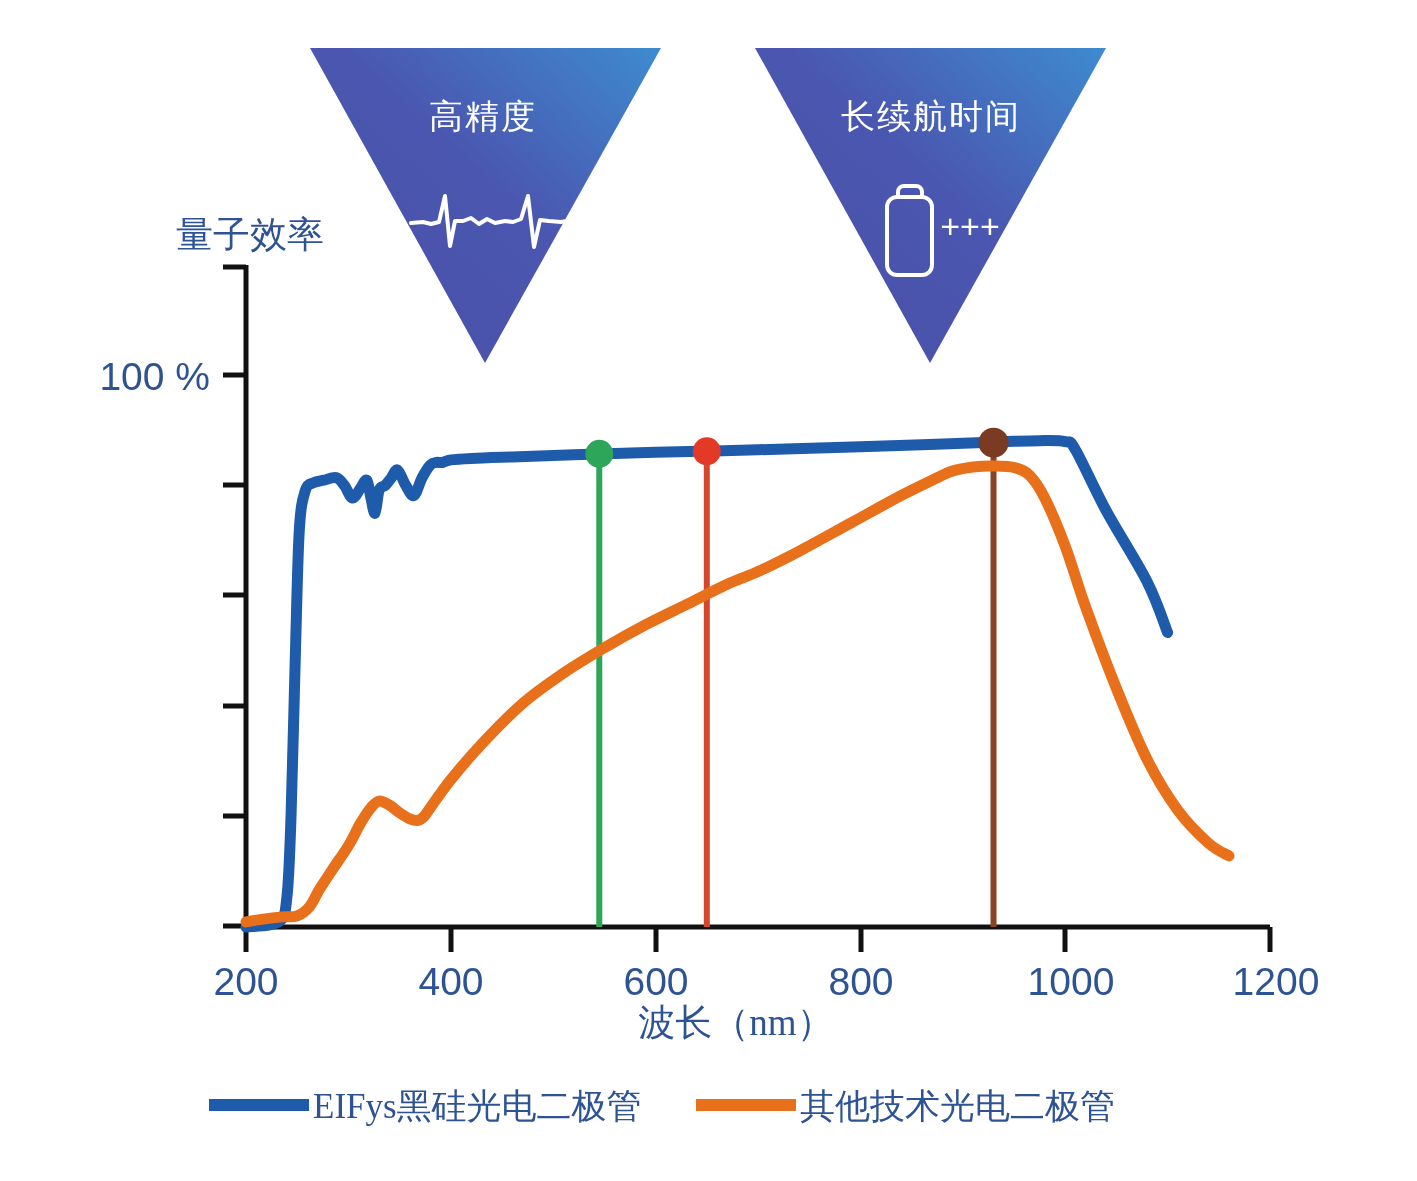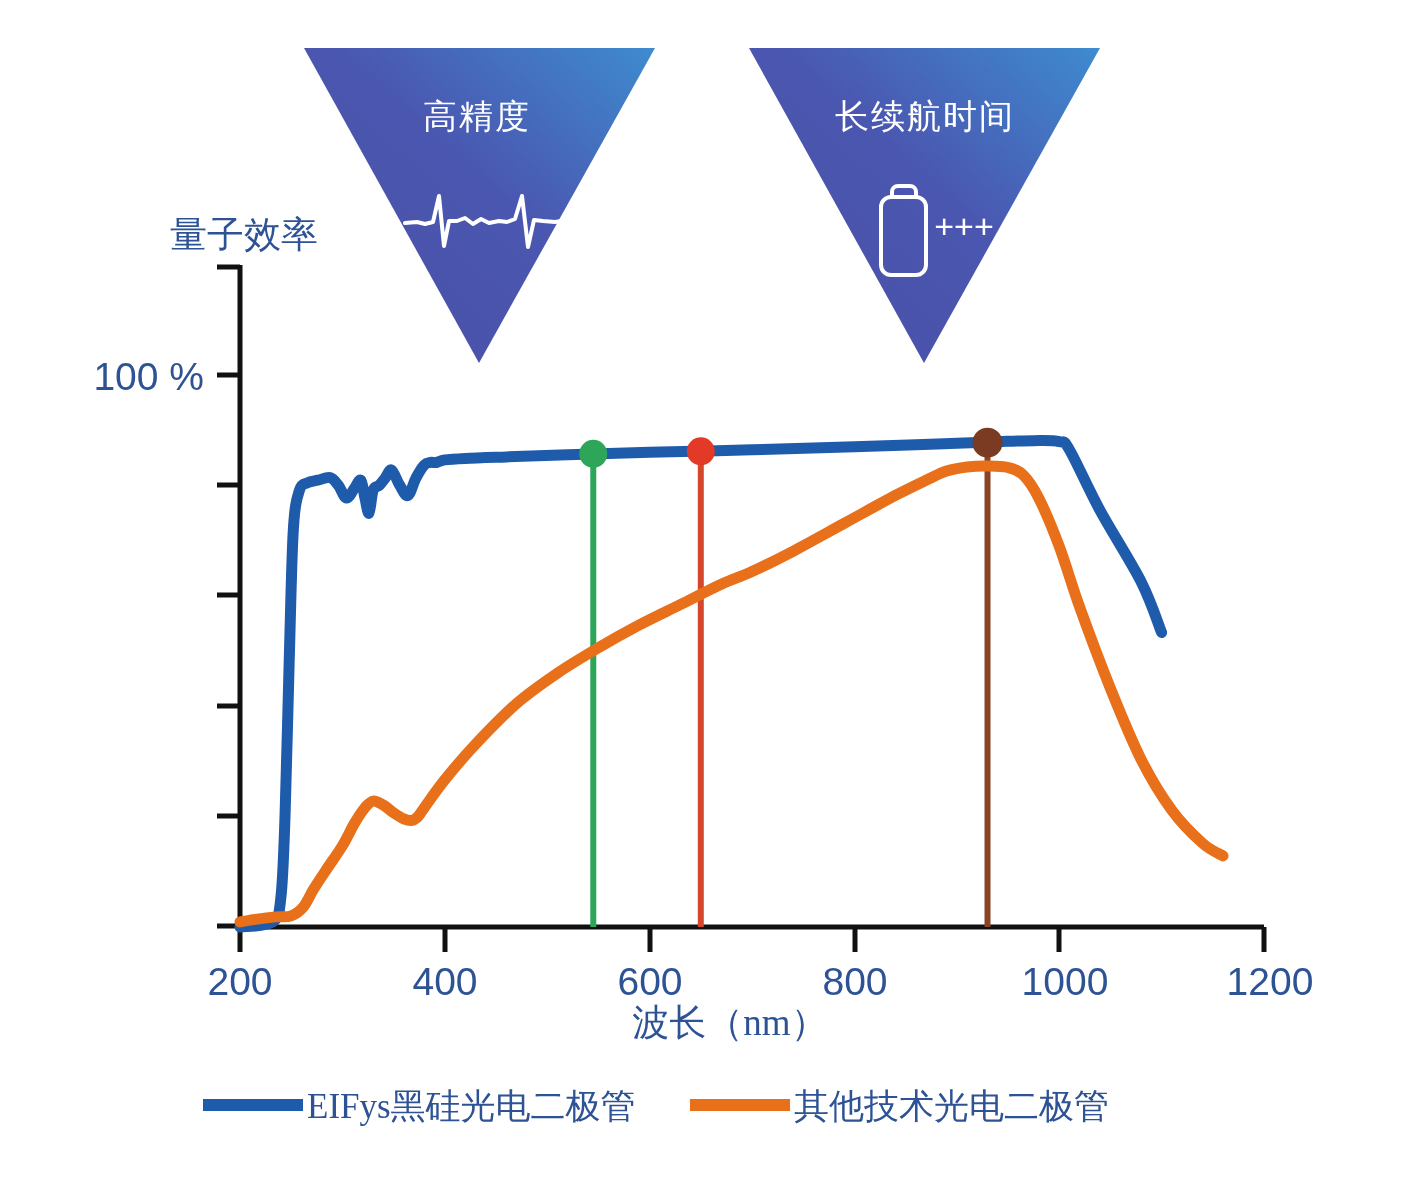--- a/index.html
+++ b/index.html
@@ -1,21 +1,21 @@
 <!DOCTYPE html>
 <html><head>
 <meta charset="utf-8">
 <style>
   html,body{margin:0;padding:0;background:#ffffff;}
   body{
     width:1417px;height:1181px;
     font-family:"Liberation Sans","DejaVu Sans",sans-serif;
     overflow:hidden;position:relative;
   }
-  #stage{position:absolute;left:7px;top:0;width:1176px;height:1181px;}
+  #stage{position:absolute;left:13px;top:0;width:1176px;height:1181px;}
   svg.layer{position:absolute;left:0;top:0;width:1417px;height:1181px;overflow:visible;}
 
   
   .badge-label{
     font-family:"Liberation Serif","DejaVu Serif",serif;
     font-size:34px;fill:#ffffff;text-anchor:middle;
     letter-spacing:2px;
   }
   .badge-plus{
     font-family:"Liberation Sans","DejaVu Sans",sans-serif;

